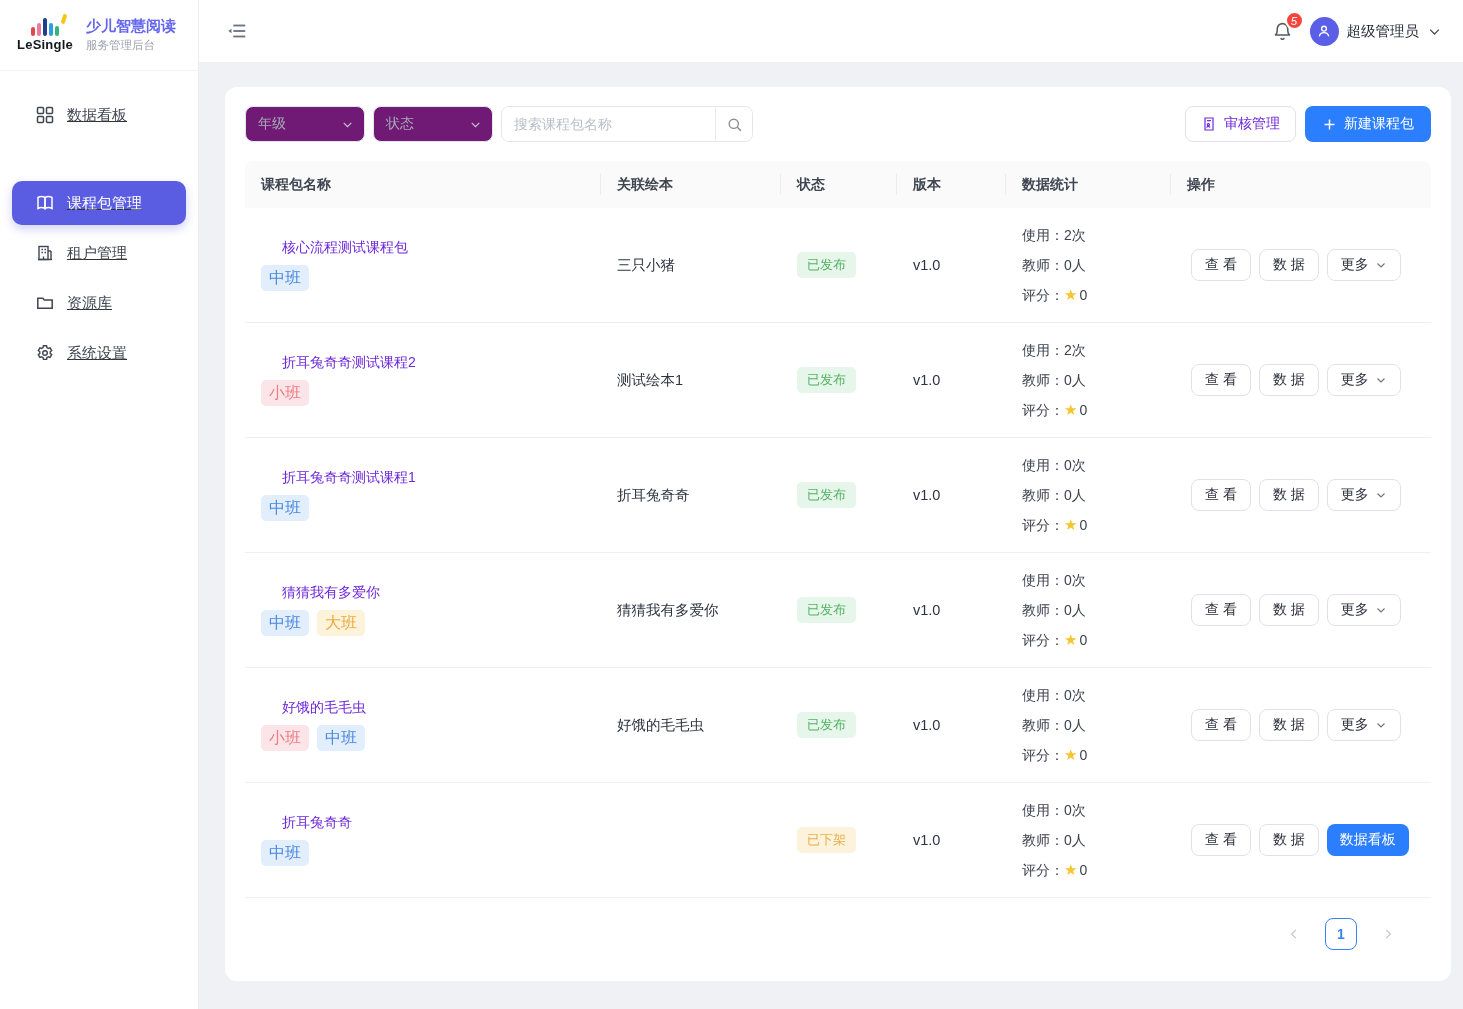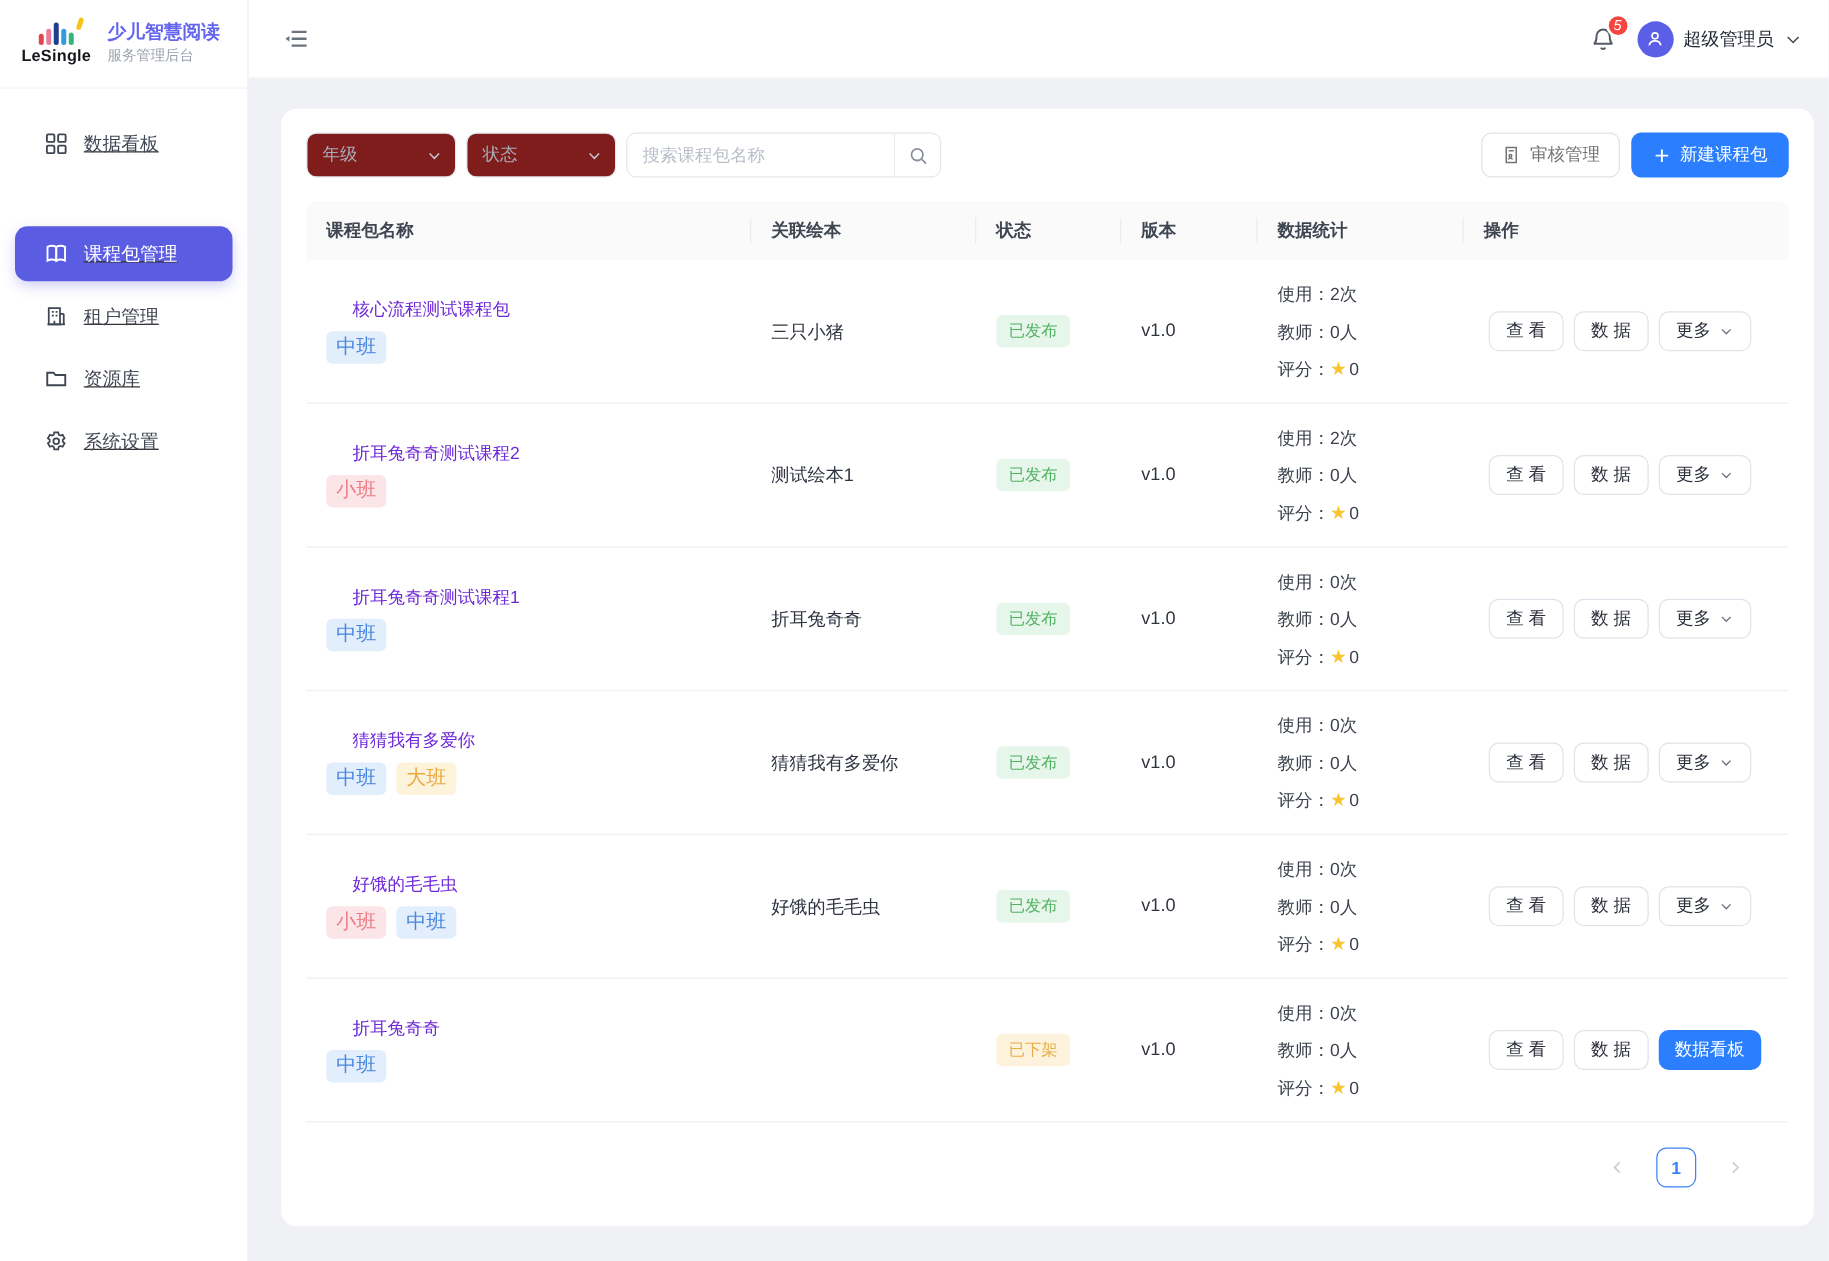--- a/index.html
+++ b/index.html
@@ -37,29 +37,29 @@
   .user-chip { display:flex; align-items:center; gap:8px; cursor:pointer; }
   .avatar { width:29px; height:29px; border-radius:50%; background:#5b5fe8; color:#fff; display:flex; align-items:center; justify-content:center; }
   .username { font-size:14.5px; color:#1f2430; }
   .chev { color:#424955; display:inline-flex; }
 
   
   .content { flex:1; padding:24px 12px 28px 26px; overflow:hidden; }
   .card { background:#fff; border-radius:12px; height:100%; padding:19px 20px 20px; display:flex; flex-direction:column; }
 
   .filter-row { display:flex; align-items:center; margin-bottom:19px; }
-  .select { width:120px; height:36px; border:1px solid #e3e6eb; border-radius:8px; display:flex; align-items:center; justify-content:space-between; padding:0 10px 0 12px; color:#a7adb8; background:#7f1d1d; cursor:pointer; margin-right:8px; font-size:14px; }
+  .select { width:120px; height:36px; border:1px solid #e3e6eb; border-radius:8px; display:flex; align-items:center; justify-content:space-between; padding:0 10px 0 12px; color:#a7adb8; background:#701a75; cursor:pointer; margin-right:8px; font-size:14px; }
   .select .chev-sm { color:#c3c8d1; display:inline-flex; }
   .search-group { display:flex; height:36px; border:1px solid #e3e6eb; border-radius:8px; overflow:hidden; width:252px; background:#fff; }
   .search-input { flex:1; border:none; outline:none; padding:0 12px; font-size:14px; color:#333; font-family:inherit; }
   .search-input::placeholder { color:#b9bfc9; }
   .search-btn { width:37px; border:none; border-left:1px solid #e9ebef; background:#fff; display:flex; align-items:center; justify-content:center; color:#8b919c; cursor:pointer; }
   .filter-spacer { flex:1; }
   .btn { height:36px; border-radius:8px; display:inline-flex; align-items:center; justify-content:center; gap:7px; font-size:14px; cursor:pointer; font-family:inherit; }
-  .btn-outline { background:#fff; border:1px solid #dfe2e8; color:#737373; padding:0 15px; }
+  .btn-outline { background:#fff; border:1px solid #dfe2e8; color:#6d28d9; padding:0 15px; }
   .btn-primary { background:#2b7fff; border:none; color:#fff; padding:0 17px; margin-left:9px; }
 
   
   .tbl { display:flex; flex-direction:column; }
   .tr { display:grid; grid-template-columns:356px 180px 116px 109px 165px 1fr; align-items:center; }
   .thead { background:#fafafa; border-radius:8px 8px 0 0; height:47px; }
   .th { font-weight:700; color:#3f4551; font-size:14px; padding-left:16px; position:relative; height:100%; display:flex; align-items:center; }
   .th:not(:last-child)::after { content:""; position:absolute; right:0; top:13px; width:1px; height:21px; background:#ececec; }
   .row { height:115px; border-bottom:1px solid #f0f0f0; }
   .td { padding-left:16px; }

